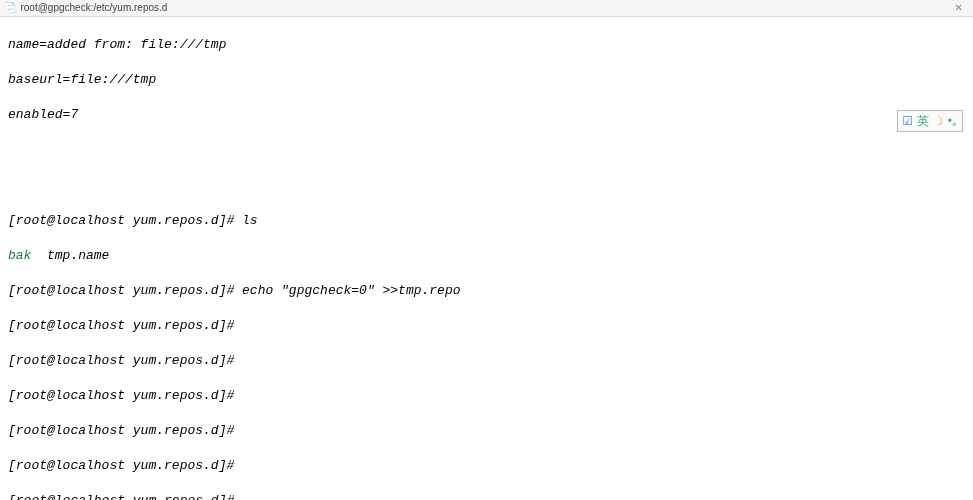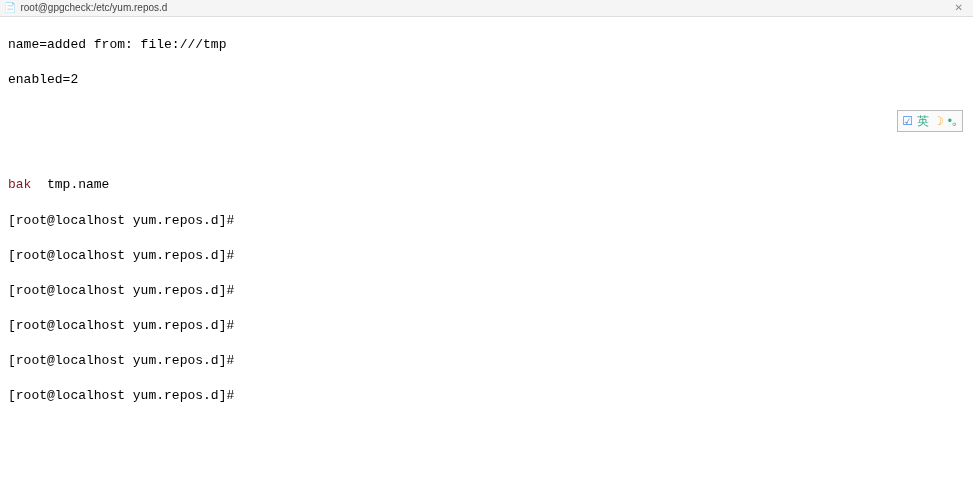--- a/index.html
+++ b/index.html
@@ -31,23 +31,24 @@
     }
     .titlebar-icon {
       font-size: 10px;
     }
     .terminal {
       padding: 2px 8px;
       white-space: pre;
     }
     .line {
       display: block;
+      font-style: italic;
     }
     .blue {
-      color: #7f1d1d;
+      color: #15803d;
     }
     .ime-widget {
       position: absolute;
       top: 110px;
       right: 10px;
       display: flex;
       gap: 4px;
       align-items: center;
       font-family: Arial, sans-serif;
       font-size: 12px;
@@ -78,24 +79,27 @@
 
 <div class="titlebar">
   <span class="titlebar-icon">📄</span>
   <span>root@gpgcheck:/etc/yum.repos.d</span>
 </div>
 
 <span class="close-x">✕</span>
 
 <div class="terminal">
 <span class="line">name=added from: file:///tmp</span>
-<span class="line">enabled=2</span>
+<span class="line">baseurl=file:///tmp</span>
+<span class="line">enabled=7</span>
 <span class="line"> </span>
 <span class="line"> </span>
+<span class="line"><span>[root@localhost yum.repos.d]#</span> <span>ls</span></span>
 <span class="line"><span class="blue">bak</span>  <span>tmp.name</span></span>
+<span class="line"><span>[root@localhost yum.repos.d]#</span> <span>echo "gpgcheck=0" &gt;&gt;tmp.repo</span></span>
 <span class="line"><span>[root@localhost yum.repos.d]#</span></span>
 <span class="line"><span>[root@localhost yum.repos.d]#</span></span>
 <span class="line"><span>[root@localhost yum.repos.d]#</span></span>
 <span class="line"><span>[root@localhost yum.repos.d]#</span></span>
 <span class="line"><span>[root@localhost yum.repos.d]#</span></span>
 <span class="line"><span>[root@localhost yum.repos.d]#</span></span>
 
 
 
 

